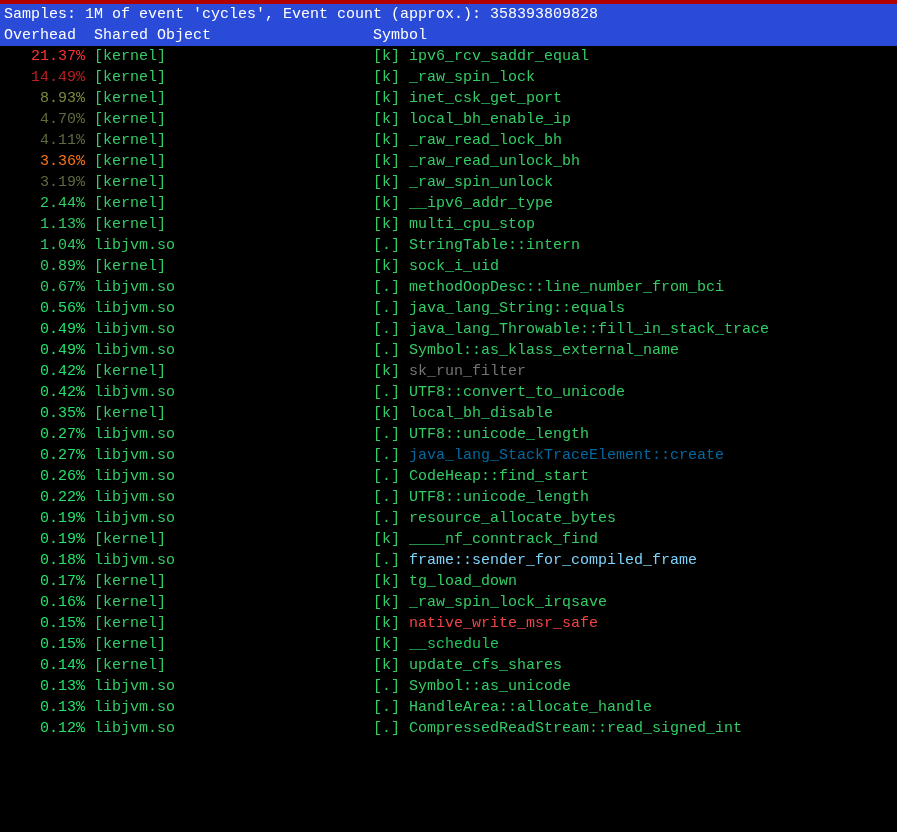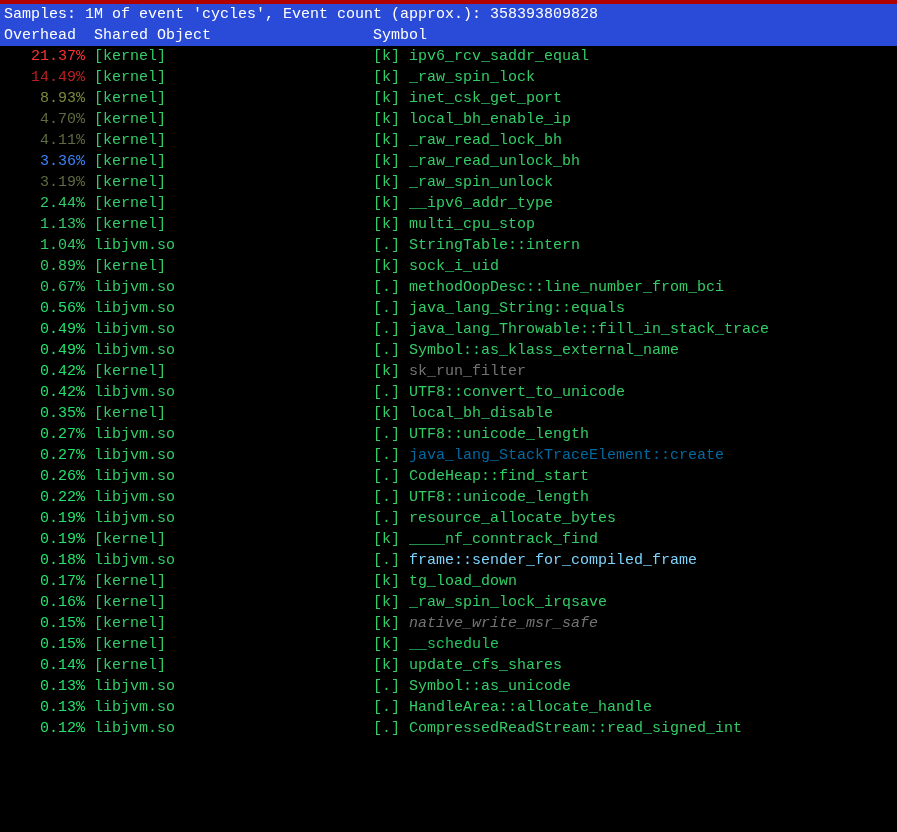--- a/index.html
+++ b/index.html
@@ -52,21 +52,21 @@
 <div class="header">Samples: 1M of event 'cycles', Event count (approx.): 358393809828</div>
 
 <div class="cols"><span class="col-head-overhead">Overhead</span><span class="col-head-so">Shared Object</span><span class="col-head-sym">Symbol</span></div>
 
 <div class="rows" id="rows">
     <div class="row"><span class="c-overhead" style="color: rgb(255, 48, 48);">21.37%</span><span class="c-so" style="color: rgb(51, 204, 102);">[kernel]</span><span class="c-sym"><span class="tag" style="color: rgb(51, 204, 102);">[k]</span><span style="color: rgb(51, 204, 102);">ipv6_rcv_saddr_equal</span></span></div>
     <div class="row"><span class="c-overhead" style="color: rgb(184, 32, 32);">14.49%</span><span class="c-so" style="color: rgb(51, 204, 102);">[kernel]</span><span class="c-sym"><span class="tag" style="color: rgb(51, 204, 102);">[k]</span><span style="color: rgb(51, 204, 102);">_raw_spin_lock</span></span></div>
     <div class="row"><span class="c-overhead" style="color: rgb(122, 138, 58);">8.93%</span><span class="c-so" style="color: rgb(51, 204, 102);">[kernel]</span><span class="c-sym"><span class="tag" style="color: rgb(51, 204, 102);">[k]</span><span style="color: rgb(51, 204, 102);">inet_csk_get_port</span></span></div>
     <div class="row"><span class="c-overhead" style="color: rgb(94, 106, 64);">4.70%</span><span class="c-so" style="color: rgb(51, 204, 102);">[kernel]</span><span class="c-sym"><span class="tag" style="color: rgb(51, 204, 102);">[k]</span><span style="color: rgb(51, 204, 102);">local_bh_enable_ip</span></span></div>
     <div class="row"><span class="c-overhead" style="color: rgb(94, 106, 64);">4.11%</span><span class="c-so" style="color: rgb(51, 204, 102);">[kernel]</span><span class="c-sym"><span class="tag" style="color: rgb(51, 204, 102);">[k]</span><span style="color: rgb(51, 204, 102);">_raw_read_lock_bh</span></span></div>
-    <div class="row"><span class="c-overhead" style="color: #3b82f6;">3.36%</span><span class="c-so" style="color: rgb(51, 204, 102);">[kernel]</span><span class="c-sym"><span class="tag" style="color: rgb(51, 204, 102);">[k]</span><span style="color: rgb(51, 204, 102);">_raw_read_unlock_bh</span></span></div>
+    <div class="row"><span class="c-overhead" style="color: #f97316;">3.36%</span><span class="c-so" style="color: rgb(51, 204, 102);">[kernel]</span><span class="c-sym"><span class="tag" style="color: rgb(51, 204, 102);">[k]</span><span style="color: rgb(51, 204, 102);">_raw_read_unlock_bh</span></span></div>
     <div class="row"><span class="c-overhead" style="color: rgb(94, 106, 64);">3.19%</span><span class="c-so" style="color: rgb(51, 204, 102);">[kernel]</span><span class="c-sym"><span class="tag" style="color: rgb(51, 204, 102);">[k]</span><span style="color: rgb(51, 204, 102);">_raw_spin_unlock</span></span></div>
     <div class="row"><span class="c-overhead" style="color: rgb(51, 204, 102);">2.44%</span><span class="c-so" style="color: rgb(51, 204, 102);">[kernel]</span><span class="c-sym"><span class="tag" style="color: rgb(51, 204, 102);">[k]</span><span style="color: rgb(51, 204, 102);">__ipv6_addr_type</span></span></div>
     <div class="row"><span class="c-overhead" style="color: rgb(51, 204, 102);">1.13%</span><span class="c-so" style="color: rgb(51, 204, 102);">[kernel]</span><span class="c-sym"><span class="tag" style="color: rgb(51, 204, 102);">[k]</span><span style="color: rgb(51, 204, 102);">multi_cpu_stop</span></span></div>
     <div class="row"><span class="c-overhead" style="color: rgb(51, 204, 102);">1.04%</span><span class="c-so" style="color: rgb(51, 204, 102);">libjvm.so</span><span class="c-sym"><span class="tag" style="color: rgb(51, 204, 102);">[.]</span><span style="color: rgb(51, 204, 102);">StringTable::intern</span></span></div>
     <div class="row"><span class="c-overhead" style="color: rgb(51, 204, 102);">0.89%</span><span class="c-so" style="color: rgb(51, 204, 102);">[kernel]</span><span class="c-sym"><span class="tag" style="color: rgb(51, 204, 102);">[k]</span><span style="color: rgb(51, 204, 102);">sock_i_uid</span></span></div>
     <div class="row"><span class="c-overhead" style="color: rgb(51, 204, 102);">0.67%</span><span class="c-so" style="color: rgb(51, 204, 102);">libjvm.so</span><span class="c-sym"><span class="tag" style="color: rgb(51, 204, 102);">[.]</span><span style="color: rgb(51, 204, 102);">methodOopDesc::line_number_from_bci</span></span></div>
     <div class="row"><span class="c-overhead" style="color: rgb(34, 226, 106);">0.56%</span><span class="c-so" style="color: rgb(51, 204, 102);">libjvm.so</span><span class="c-sym"><span class="tag" style="color: rgb(51, 204, 102);">[.]</span><span style="color: rgb(51, 204, 102);">java_lang_String::equals</span></span></div>
     <div class="row"><span class="c-overhead" style="color: rgb(34, 226, 106);">0.49%</span><span class="c-so" style="color: rgb(51, 204, 102);">libjvm.so</span><span class="c-sym"><span class="tag" style="color: rgb(51, 204, 102);">[.]</span><span style="color: rgb(51, 204, 102);">java_lang_Throwable::fill_in_stack_trace</span></span></div>
     <div class="row"><span class="c-overhead" style="color: rgb(34, 226, 106);">0.49%</span><span class="c-so" style="color: rgb(51, 204, 102);">libjvm.so</span><span class="c-sym"><span class="tag" style="color: rgb(51, 204, 102);">[.]</span><span style="color: rgb(51, 204, 102);">Symbol::as_klass_external_name</span></span></div>
     <div class="row"><span class="c-overhead" style="color: rgb(34, 226, 106);">0.42%</span><span class="c-so" style="color: rgb(51, 204, 102);">[kernel]</span><span class="c-sym"><span class="tag" style="color: rgb(51, 204, 102);">[k]</span><span style="color: #737373;">sk_run_filter</span></span></div>
@@ -74,19 +74,19 @@
     <div class="row"><span class="c-overhead" style="color: rgb(34, 226, 106);">0.35%</span><span class="c-so" style="color: rgb(51, 204, 102);">[kernel]</span><span class="c-sym"><span class="tag" style="color: rgb(51, 204, 102);">[k]</span><span style="color: rgb(51, 204, 102);">local_bh_disable</span></span></div>
     <div class="row"><span class="c-overhead" style="color: rgb(34, 226, 106);">0.27%</span><span class="c-so" style="color: rgb(51, 204, 102);">libjvm.so</span><span class="c-sym"><span class="tag" style="color: rgb(51, 204, 102);">[.]</span><span style="color: rgb(51, 204, 102);">UTF8::unicode_length</span></span></div>
     <div class="row"><span class="c-overhead" style="color: rgb(34, 226, 106);">0.27%</span><span class="c-so" style="color: rgb(51, 204, 102);">libjvm.so</span><span class="c-sym"><span class="tag" style="color: rgb(51, 204, 102);">[.]</span><span style="color: #0369a1;">java_lang_StackTraceElement::create</span></span></div>
     <div class="row"><span class="c-overhead" style="color: rgb(34, 226, 106);">0.26%</span><span class="c-so" style="color: rgb(51, 204, 102);">libjvm.so</span><span class="c-sym"><span class="tag" style="color: rgb(51, 204, 102);">[.]</span><span style="color: rgb(51, 204, 102);">CodeHeap::find_start</span></span></div>
     <div class="row"><span class="c-overhead" style="color: rgb(34, 226, 106);">0.22%</span><span class="c-so" style="color: rgb(51, 204, 102);">libjvm.so</span><span class="c-sym"><span class="tag" style="color: rgb(51, 204, 102);">[.]</span><span style="color: rgb(51, 204, 102);">UTF8::unicode_length</span></span></div>
     <div class="row"><span class="c-overhead" style="color: rgb(34, 226, 106);">0.19%</span><span class="c-so" style="color: rgb(51, 204, 102);">libjvm.so</span><span class="c-sym"><span class="tag" style="color: rgb(51, 204, 102);">[.]</span><span style="color: rgb(51, 204, 102);">resource_allocate_bytes</span></span></div>
     <div class="row"><span class="c-overhead" style="color: rgb(34, 226, 106);">0.19%</span><span class="c-so" style="color: rgb(51, 204, 102);">[kernel]</span><span class="c-sym"><span class="tag" style="color: rgb(51, 204, 102);">[k]</span><span style="color: rgb(51, 204, 102);">____nf_conntrack_find</span></span></div>
     <div class="row"><span class="c-overhead" style="color: rgb(34, 226, 106);">0.18%</span><span class="c-so" style="color: rgb(51, 204, 102);">libjvm.so</span><span class="c-sym"><span class="tag" style="color: rgb(51, 204, 102);">[.]</span><span style="color: #7dd3fc;">frame::sender_for_compiled_frame</span></span></div>
     <div class="row"><span class="c-overhead" style="color: rgb(34, 226, 106);">0.17%</span><span class="c-so" style="color: rgb(51, 204, 102);">[kernel]</span><span class="c-sym"><span class="tag" style="color: rgb(51, 204, 102);">[k]</span><span style="color: rgb(51, 204, 102);">tg_load_down</span></span></div>
     <div class="row"><span class="c-overhead" style="color: rgb(34, 226, 106);">0.16%</span><span class="c-so" style="color: rgb(51, 204, 102);">[kernel]</span><span class="c-sym"><span class="tag" style="color: rgb(51, 204, 102);">[k]</span><span style="color: rgb(51, 204, 102);">_raw_spin_lock_irqsave</span></span></div>
-    <div class="row"><span class="c-overhead" style="color: rgb(34, 226, 106);">0.15%</span><span class="c-so" style="color: rgb(51, 204, 102);">[kernel]</span><span class="c-sym"><span class="tag" style="color: rgb(51, 204, 102);">[k]</span><span style="color: #737373; font-style: italic;">native_write_msr_safe</span></span></div>
+    <div class="row"><span class="c-overhead" style="color: rgb(34, 226, 106);">0.15%</span><span class="c-so" style="color: rgb(51, 204, 102);">[kernel]</span><span class="c-sym"><span class="tag" style="color: rgb(51, 204, 102);">[k]</span><span style="color: #ef4444;">native_write_msr_safe</span></span></div>
     <div class="row"><span class="c-overhead" style="color: rgb(34, 226, 106);">0.15%</span><span class="c-so" style="color: rgb(51, 204, 102);">[kernel]</span><span class="c-sym"><span class="tag" style="color: rgb(51, 204, 102);">[k]</span><span style="color: #22c55e;">__schedule</span></span></div>
     <div class="row"><span class="c-overhead" style="color: rgb(34, 226, 106);">0.14%</span><span class="c-so" style="color: rgb(51, 204, 102);">[kernel]</span><span class="c-sym"><span class="tag" style="color: rgb(51, 204, 102);">[k]</span><span style="color: rgb(51, 204, 102);">update_cfs_shares</span></span></div>
     <div class="row"><span class="c-overhead" style="color: rgb(34, 226, 106);">0.13%</span><span class="c-so" style="color: rgb(51, 204, 102);">libjvm.so</span><span class="c-sym"><span class="tag" style="color: rgb(51, 204, 102);">[.]</span><span style="color: rgb(51, 204, 102);">Symbol::as_unicode</span></span></div>
     <div class="row"><span class="c-overhead" style="color: rgb(34, 226, 106);">0.13%</span><span class="c-so" style="color: rgb(51, 204, 102);">libjvm.so</span><span class="c-sym"><span class="tag" style="color: rgb(51, 204, 102);">[.]</span><span style="color: rgb(51, 204, 102);">HandleArea::allocate_handle</span></span></div>
     <div class="row"><span class="c-overhead" style="color: rgb(34, 226, 106);">0.12%</span><span class="c-so" style="color: rgb(51, 204, 102);">libjvm.so</span><span class="c-sym"><span class="tag" style="color: rgb(51, 204, 102);">[.]</span><span style="color: rgb(51, 204, 102);">CompressedReadStream::read_signed_int</span></span></div>
   </div>
 
 </body></html>

